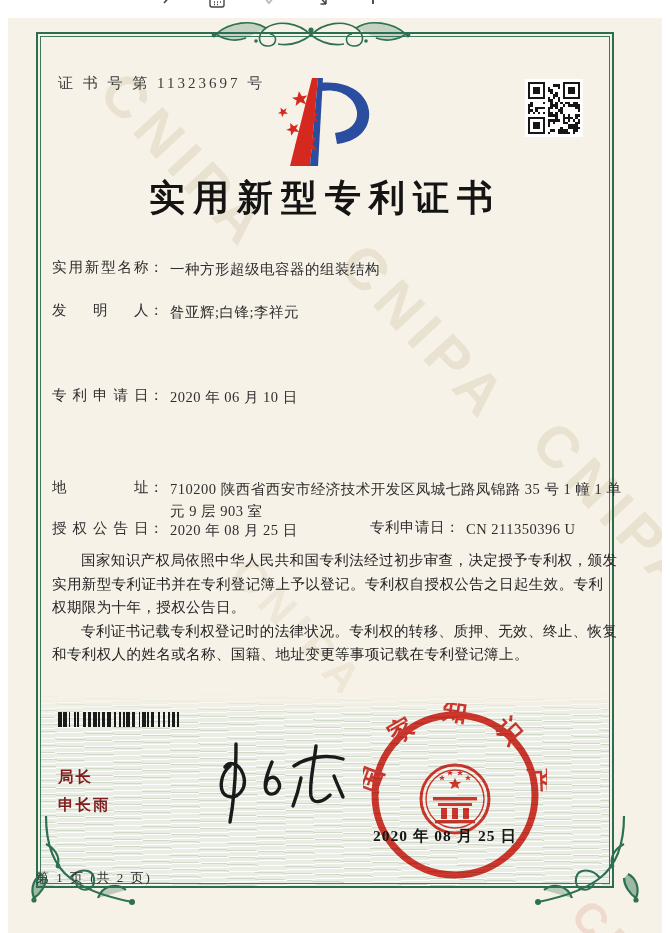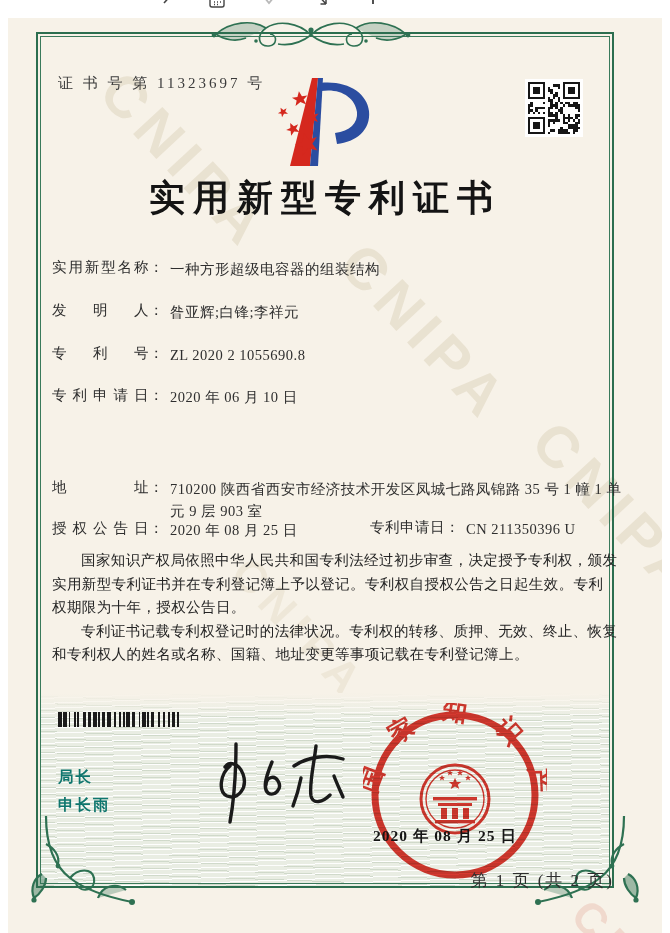--- a/index.html
+++ b/index.html
@@ -51,30 +51,30 @@
   .pair1 { display:inline-block; width:318px; }
 
   .paras { position:absolute; left:44px; top:531px; width:566px; font-size:14.5px;
     line-height:23.5px; color:#242424; letter-spacing:.4px; }
   .paras p { text-indent:2em; }
 
   .barcode { position:absolute; left:50px; top:694px; height:15px; display:flex; align-items:stretch; }
   .barcode i { display:block; height:15px; }
 
   .signer { position:absolute; left:50px; font-size:15.5px; font-weight:bold;
-    font-family:"Liberation Sans","DejaVu Sans",sans-serif; color:#0f766e; letter-spacing:2px; }
+    font-family:"Liberation Sans","DejaVu Sans",sans-serif; color:#7f1d1d; letter-spacing:2px; }
   .signature { position:absolute; left:198px; top:718px; width:155px; height:95px; }
 
   .seal { position:absolute; left:355px; top:685px; width:184px; height:184px; opacity:.92;
     mix-blend-mode:multiply; }
   .seal-date { position:absolute; left:352px; top:808px; width:170px; text-align:center;
     font-size:15.5px; font-weight:bold; color:#151515; letter-spacing:1px; z-index:4; }
 
-  .page-footer { position:absolute; left:28px; top:851px; width:578px; text-align:right;
-    font-size:17px; color:#2e2e2e; letter-spacing:2px; }
+  .page-footer { position:absolute; left:28px; top:851px; width:578px; text-align:left;
+    font-size:13px; color:#2e2e2e; letter-spacing:2px; }
   .continuation { position:absolute; left:170px; top:898px; width:230px; text-align:center;
     font-size:14px; color:#2e2e2e; letter-spacing:3px; }
 
   .ornament { position:absolute; color:#2e7152; }
   .orn-top { left:198px; top:0px; width:210px; height:36px; }
   .orn-bl { left:16px; top:796px; width:114px; height:92px; }
   .orn-br { left:524px; top:796px; width:114px; height:92px; }
   .ornament svg { width:100%; height:100%; display:block; }
 </style>
 </head>
@@ -321,23 +321,20 @@
     </div>
 
     <div class="title">实用新型专利证书</div>
 
     <div class="field" style="top:240px">
       <span class="f-label">实用新型名称</span><span class="f-colon">：</span><span class="f-value">一种方形超级电容器的组装结构</span>
     </div>
     <div class="field" style="top:283px">
       <span class="f-label">发明人</span><span class="f-colon">：</span><span class="f-value">昝亚辉;白锋;李祥元</span>
     </div>
-    <div class="field" style="top:326px">
-      <span class="f-label">专利号</span><span class="f-colon">：</span><span class="f-value">ZL 2020 2 1055690.8</span>
-    </div>
     <div class="field" style="top:368px">
       <span class="f-label">专利申请日</span><span class="f-colon">：</span><span class="f-value">2020 年 06 月 10 日</span>
     </div>
     <div class="field" style="top:460px">
       <span class="f-label">地址</span><span class="f-colon">：</span><span class="f-value">710200 陕西省西安市经济技术开发区凤城七路凤锦路 35 号 1 幢 1 单元 9 层 903 室</span>
     </div>
     <div class="field" style="top:500px">
       <span class="pair1"><span class="f-label">授权公告日</span><span class="f-colon">：</span><span class="f-value">2020 年 08 月 25 日</span></span><span>专利申请日</span><span class="f-colon">：</span><span class="f-value">CN 211350396 U</span>
     </div>
 

